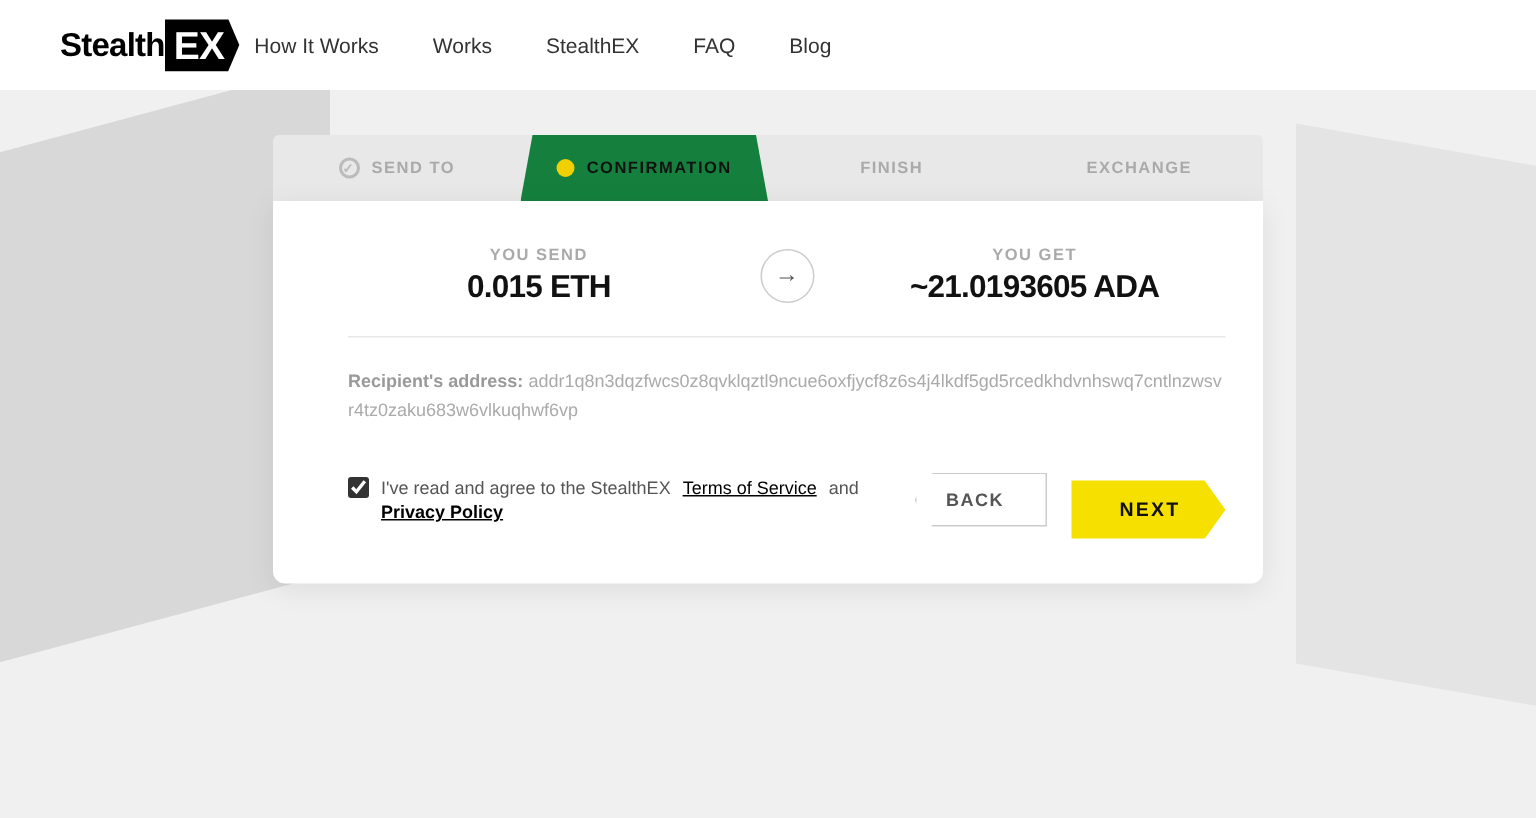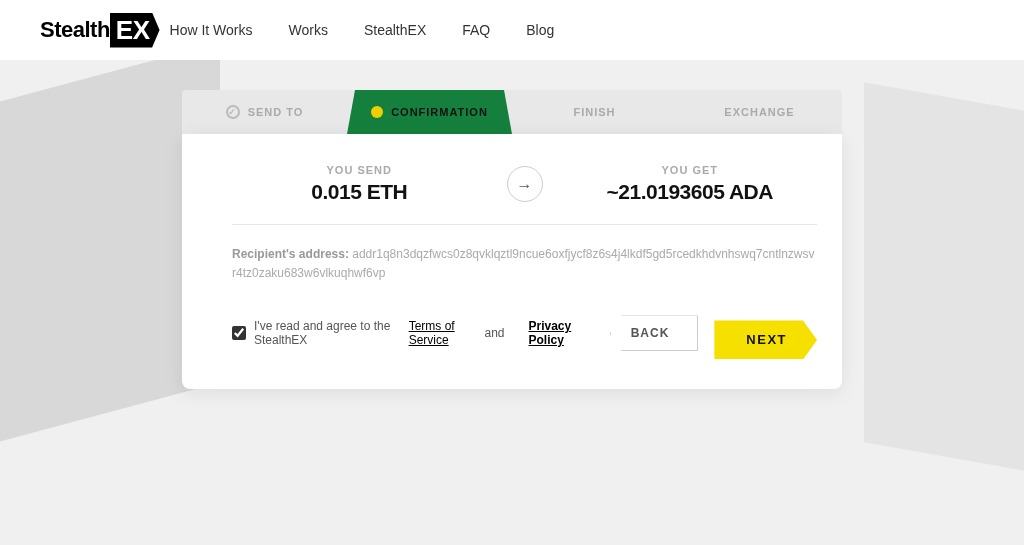--- a/index.html
+++ b/index.html
@@ -220,20 +220,21 @@
     
     .actions-row {
       display: flex;
       align-items: center;
       justify-content: space-between;
       gap: 16px;
     }
 
     .checkbox-area {
       display: flex;
+      flex-direction: column;
       gap: 2px;
       font-size: 12px;
       color: #555;
     }
 
     .checkbox-line {
       display: flex;
       align-items: center;
       gap: 8px;
     }

